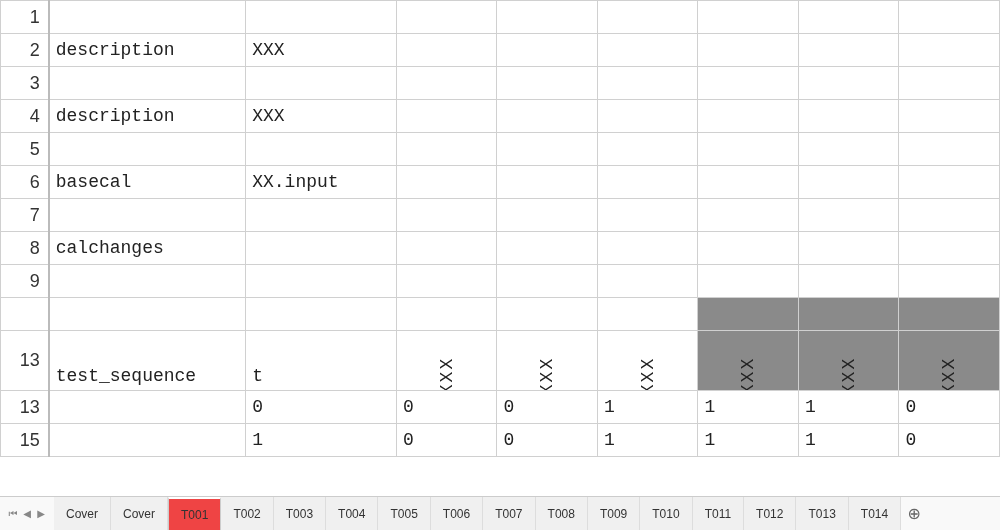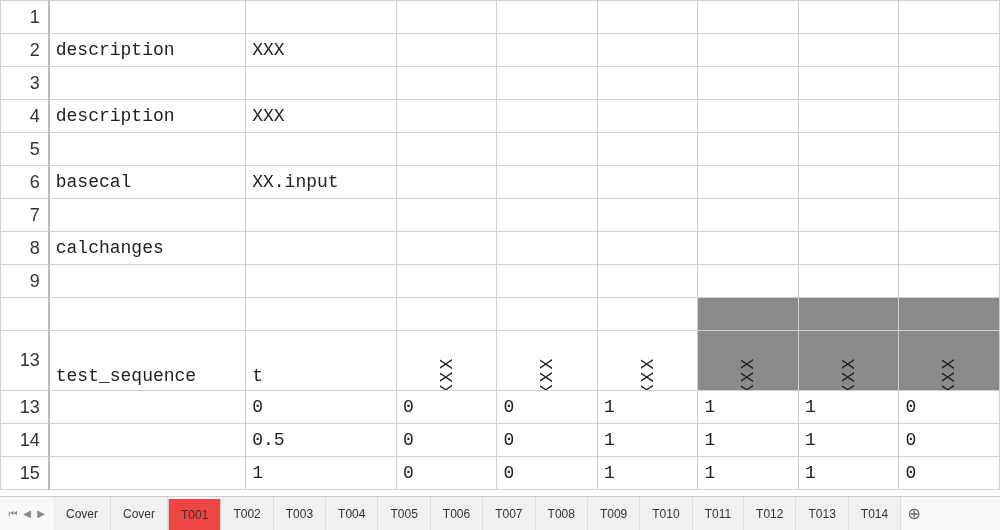--- a/index.html
+++ b/index.html
@@ -236,31 +236,20 @@
   <td></td>
   <td class="center">0</td>
   <td class="center">0</td>
   <td class="center">0</td>
   <td class="center">1</td>
   <td class="center">1</td>
   <td class="center">1</td>
   <td class="center">0</td>
         </tr>
 
-<tr>
-          <th class="rowhdr">14</th>
-  <td></td>
-  <td class="center">0.5</td>
-  <td class="center">0</td>
-  <td class="center">0</td>
-  <td class="center">1</td>
-  <td class="center">1</td>
-  <td class="center">1</td>
-  <td class="center">0</td>
-        </tr>
 
 <tr>
           <th class="rowhdr">15</th>
   <td></td>
   <td class="center">1</td>
   <td class="center">0</td>
   <td class="center">0</td>
   <td class="center">1</td>
   <td class="center">1</td>
   <td class="center">1</td>

